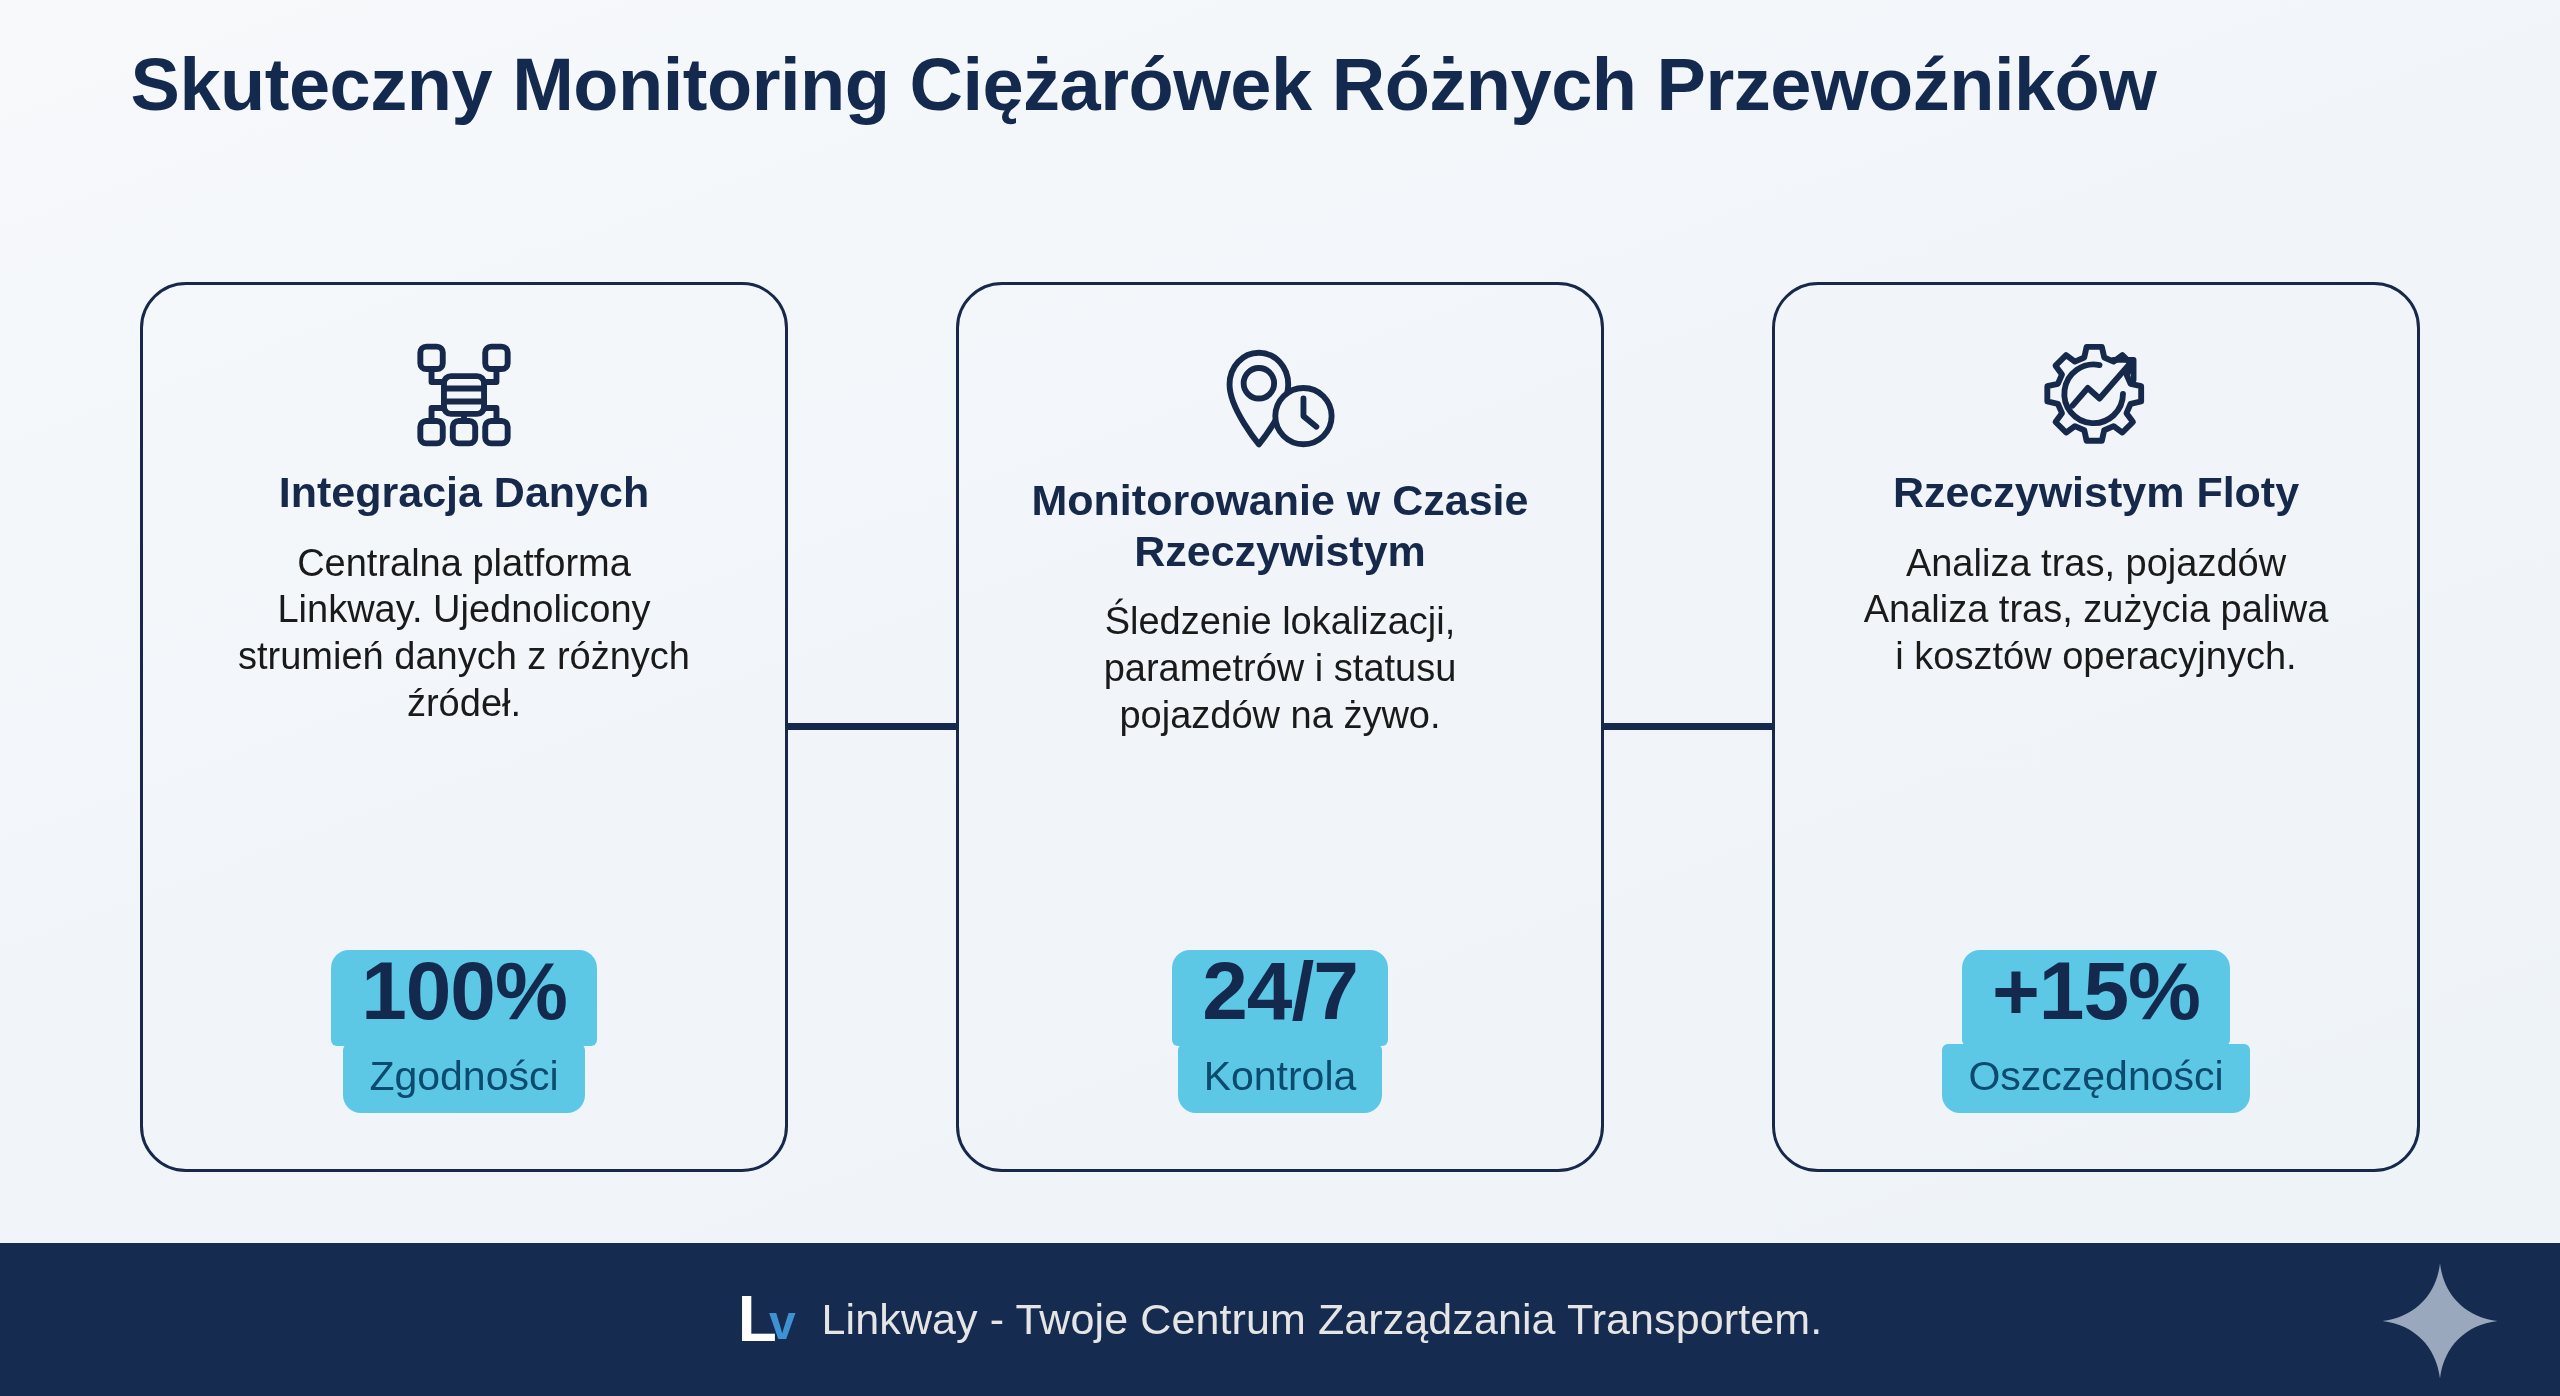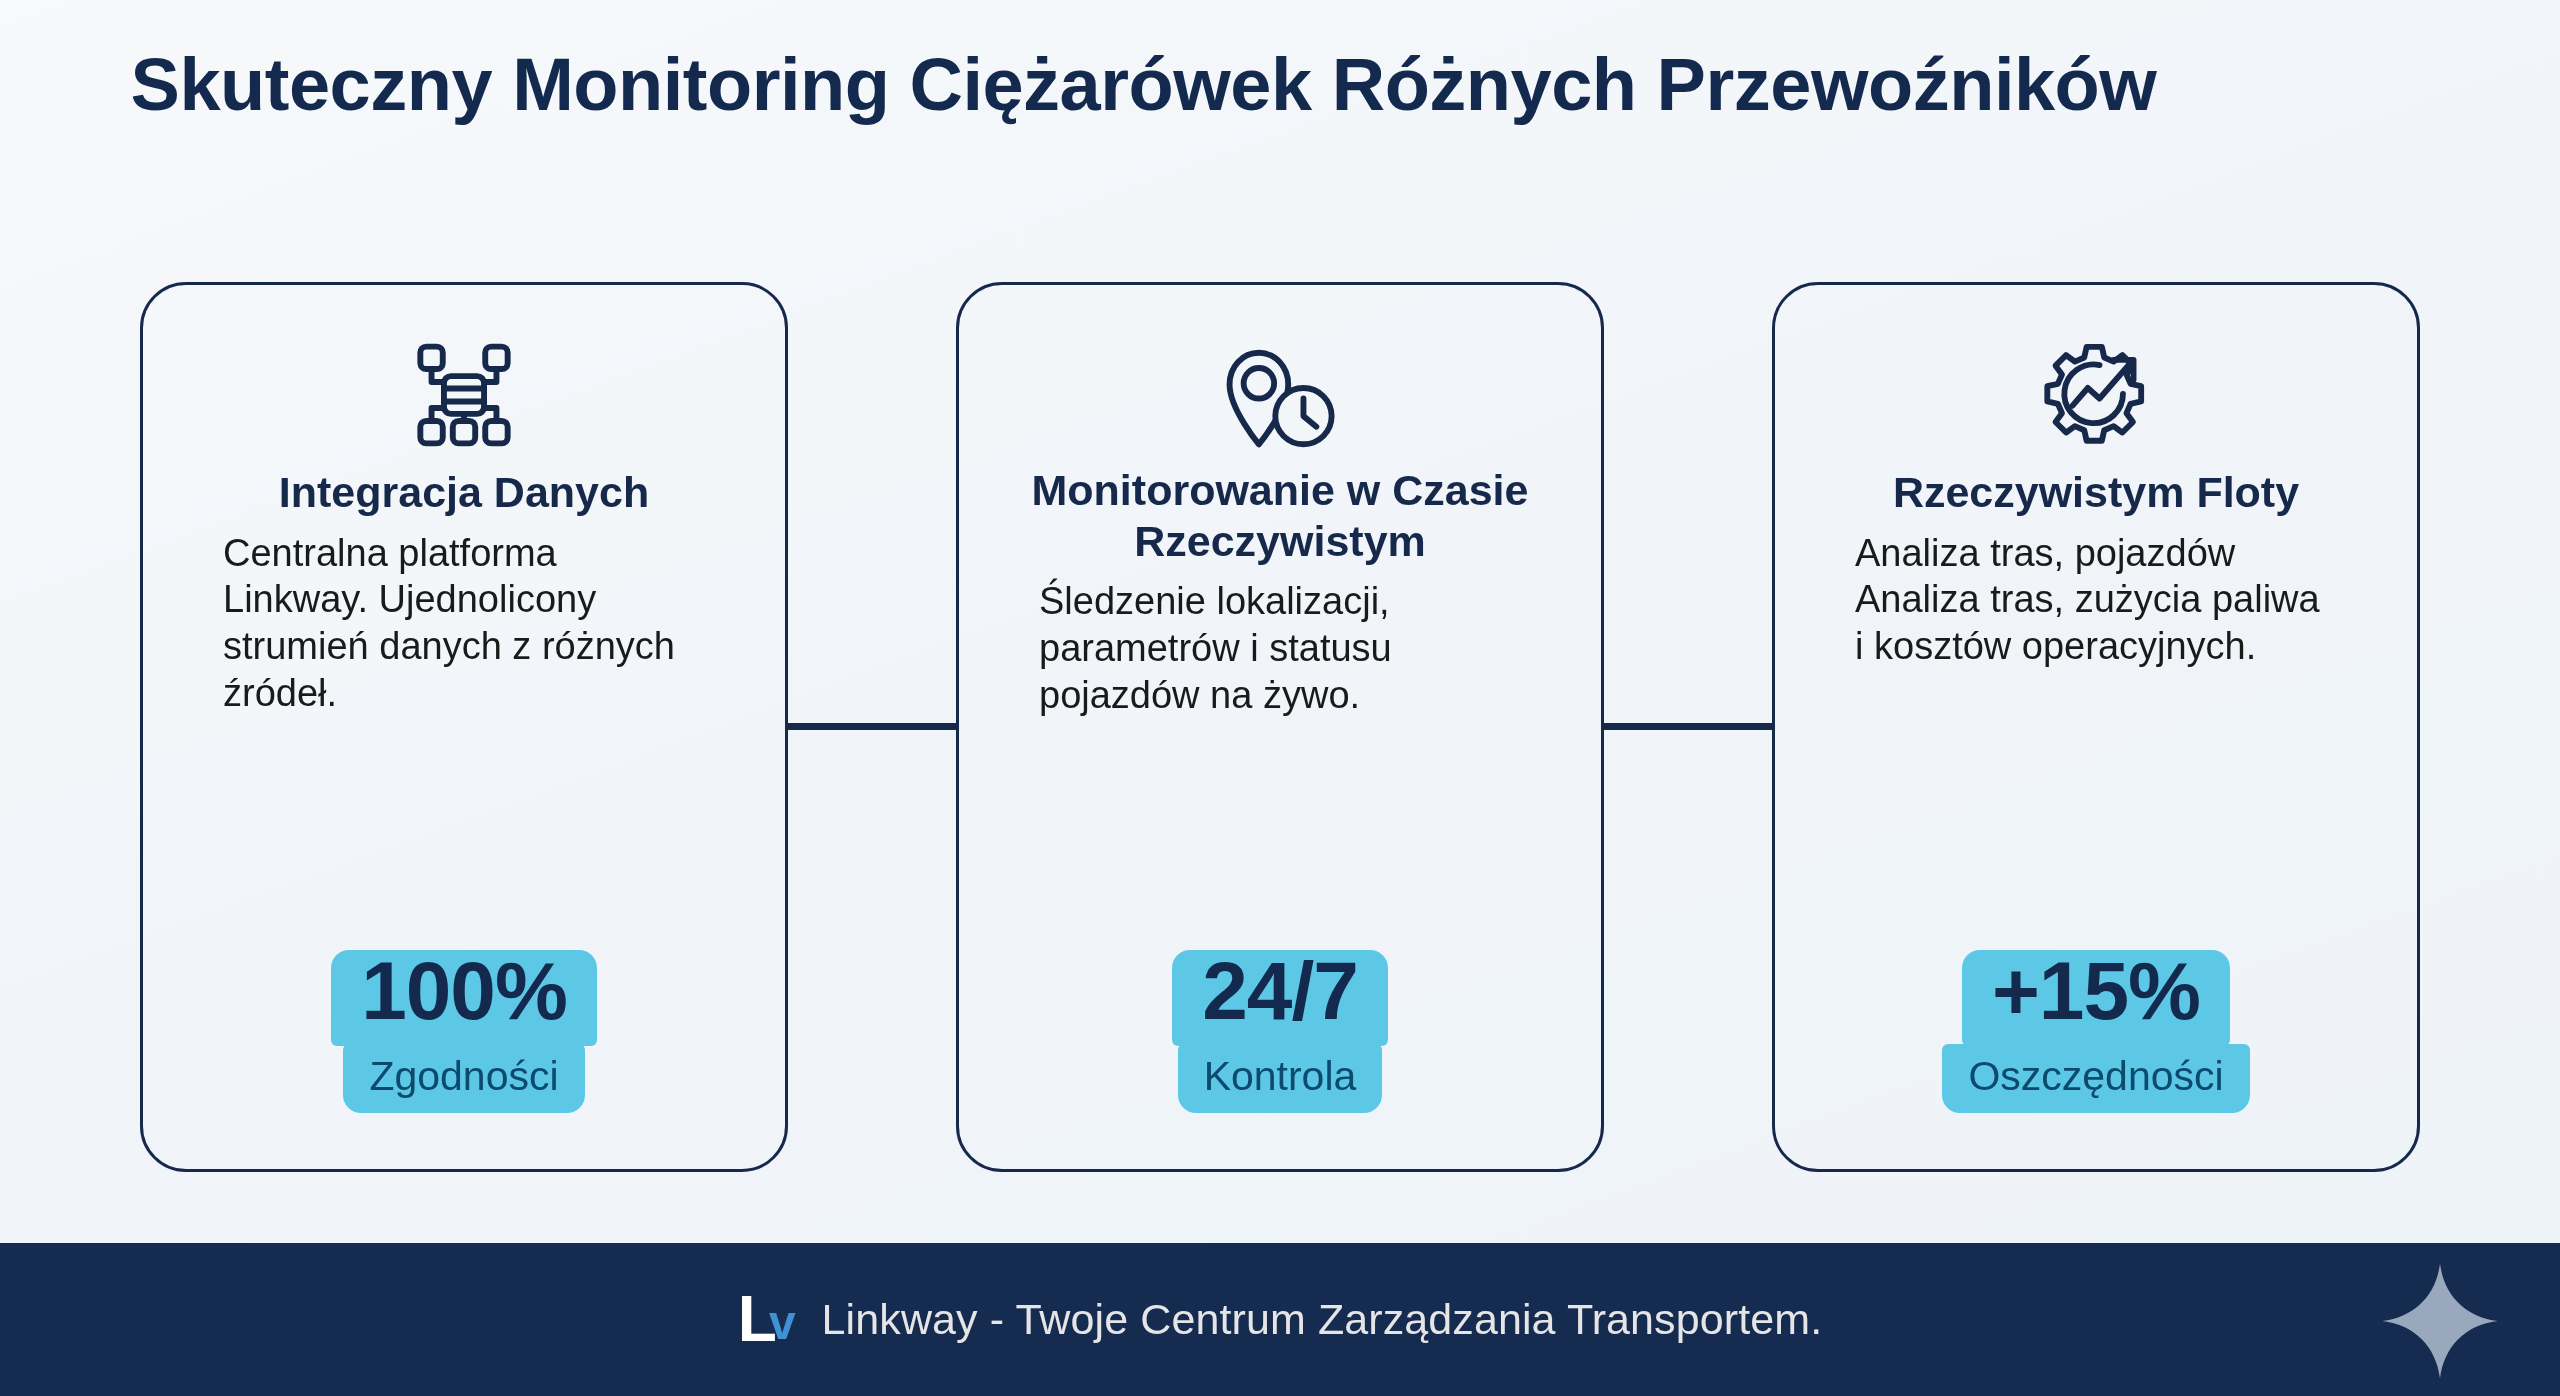--- a/index.html
+++ b/index.html
@@ -72,28 +72,29 @@
   
   .card-title{
     font-size:43px;
     font-weight:bold;
     color:#16294b;
     text-align:center;
     line-height:1.18;
     margin-top:4px;
     padding:0 28px;
   }
-  .card-title.two-line{margin-top:2px;}
+  .card-title.two-line{margin-top:12px;}
 
   
   .card-desc{
     font-size:38px;
     color:#1a1a1a;
+    text-align:center;
     line-height:1.23;
-    margin-top:12px;
+    margin-top:22px;
     padding:0 80px;
     font-weight:400;
   }
 
   
   .badge{
     display:flex;
     flex-direction:column;
     align-items:center;
     margin-top:auto;

